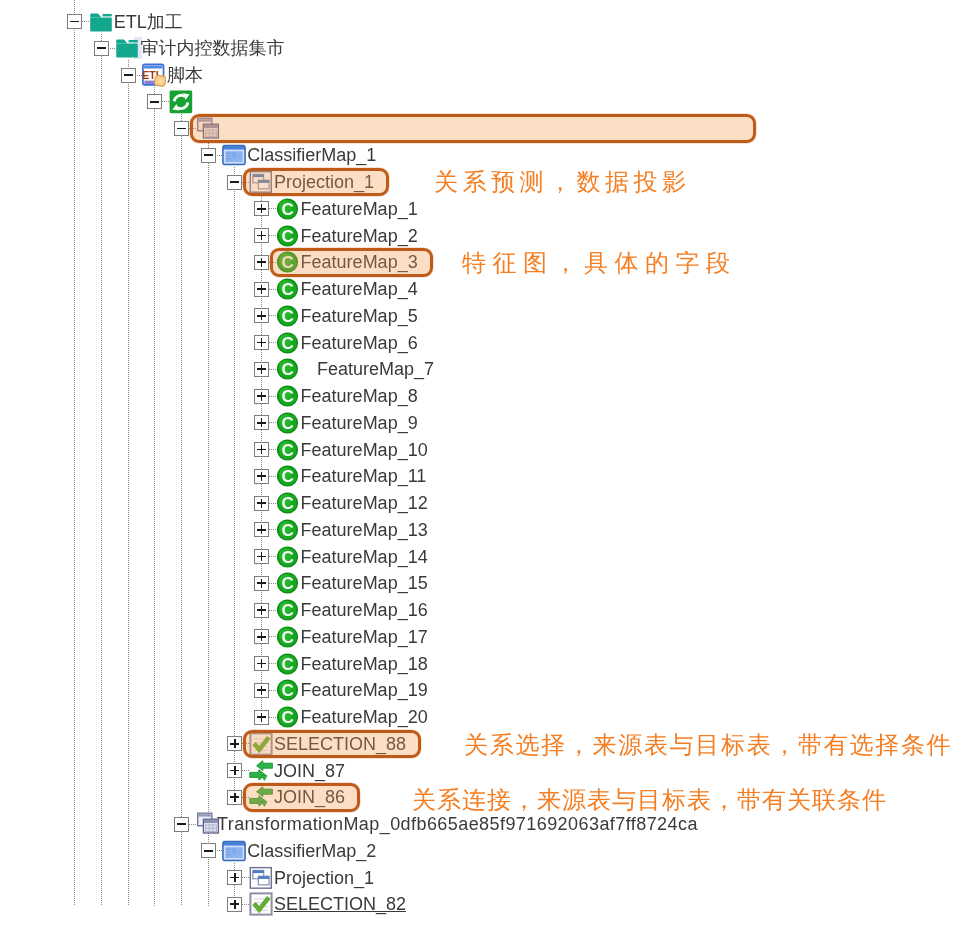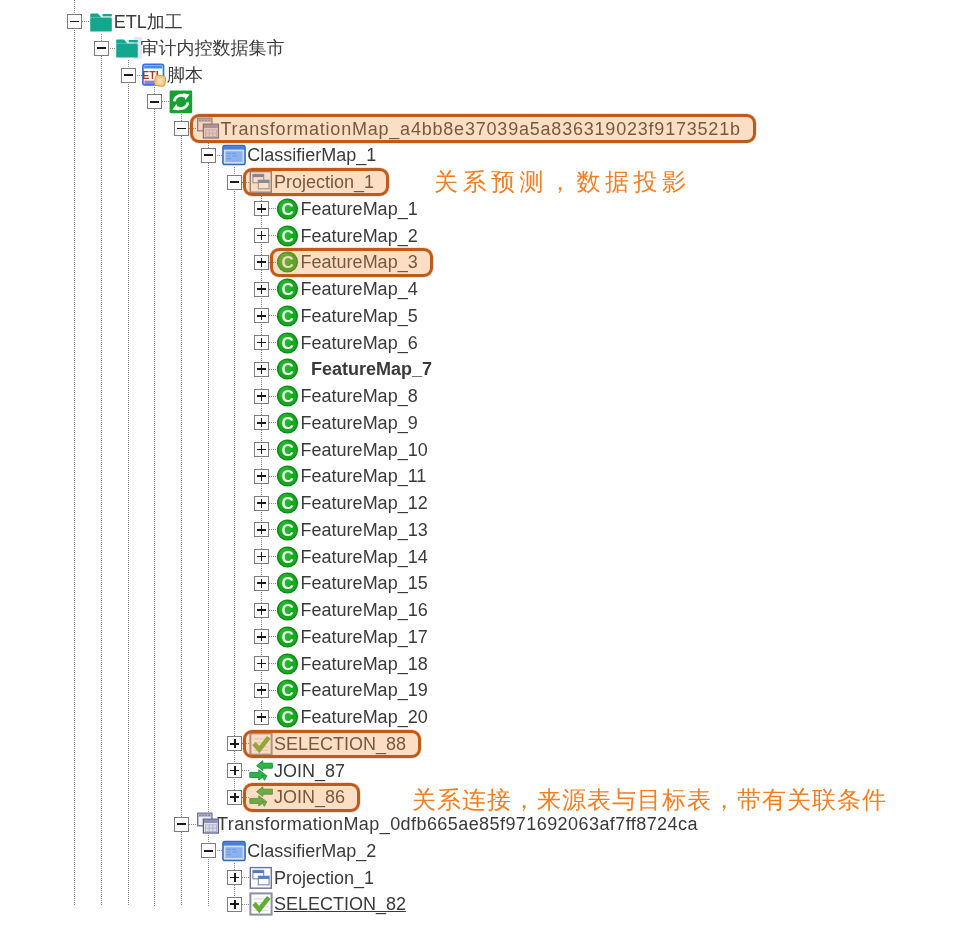--- a/index.html
+++ b/index.html
@@ -93,21 +93,20 @@
       <svg width="24" height="24" viewBox="0 0 24 24">
     <rect x="1.7" y="1.2" width="14.2" height="12.6" fill="#f0f1f7" stroke="#6c6c92" stroke-width="1.3"></rect>
     <rect x="2.3" y="1.8" width="13" height="3" fill="#a9aecb"></rect>
     <path d="M3 3.3 h2 M6 3.3 h2 M9 3.3 h2 M12 3.3 h2" stroke="#8287ae" stroke-width="1.2"></path>
     <rect x="7.4" y="7.2" width="15" height="13.8" fill="#e9eaf3" stroke="#5d5d85" stroke-width="1.3"></rect>
     <rect x="8" y="7.8" width="13.8" height="3.3" fill="#8c90b6"></rect>
     <rect x="9.6" y="12.8" width="11" height="6.8" fill="#dcdeeb" stroke="#a7abc8" stroke-width="0.8"></rect>
     <path d="M9.6 16.2 h11 M13.2 12.8 v6.8 M16.8 12.8 v6.8" stroke="#a7abc8" stroke-width="0.8"></path>
       </svg>
     </div>
-    <span class="nodelabel" style="left: 172.5px; top: 116.5px; letter-spacing: 0.79px;">TransformationMap_a4bb8e37039a5a836319023f9173521b</span>
     <div class="hstub" style="left: 167.2px; top: 154.75px; width: 8px;"></div>
     <div class="expander" style="left: 152.7px; top: 147.75px;">
       <div class="h"></div>
     </div>
     <div class="nodeicon" style="left: 174.2px; top: 143.25px;">
       <svg width="24" height="24" viewBox="0 0 24 24">
     <rect x="0.8" y="2.2" width="22.4" height="19.6" rx="2.4" fill="#4a80d8" stroke="#2d5ca8" stroke-width="1.1"></rect>
     <rect x="2.6" y="7.4" width="18.8" height="12.4" fill="#8ab2ee" stroke="#cfe0fa" stroke-width="1.6"></rect>
     <path d="M4.8 10.4 h4 M4.8 13 h3 M4.8 15.6 h4 M10.4 10.4 h3 M10.4 13 h4" stroke="#6f9de4" stroke-width="1.1"></path>
       </svg>
@@ -163,20 +162,21 @@
     </div>
     <div class="nodeicon" style="left: 227.6px; top: 250.25px;">
       <svg width="24" height="24" viewBox="0 0 24 24">
     <circle cx="11.5" cy="12" r="10.6" fill="#0d8c16"></circle>
     <circle cx="11.5" cy="12" r="9.2" fill="#17a822"></circle>
     <circle cx="9.3" cy="9.3" r="6.2" fill="#2fc437" opacity="0.5"></circle>
     <text x="11.7" y="18.2" text-anchor="middle" font-size="17" font-weight="bold" fill="#f2f8f0" font-family="Liberation Sans,sans-serif">C</text>
       </svg>
     </div>
     <span class="nodelabel" style="left: 252.6px; top: 250.25px;">FeatureMap_3</span>
+    <span class="anno" style="left: 414px; top: 250px; letter-spacing: 6.5px;">特征图，具体的字段</span>
     <div class="hstub" style="left: 220.6px; top: 288.5px; width: 8px;"></div>
     <div class="expander" style="left: 206.1px; top: 281.5px;">
       <div class="h"></div>
       <div class="v"></div>
     </div>
     <div class="nodeicon" style="left: 227.6px; top: 277px;">
       <svg width="24" height="24" viewBox="0 0 24 24">
     <circle cx="11.5" cy="12" r="10.6" fill="#0d8c16"></circle>
     <circle cx="11.5" cy="12" r="9.2" fill="#17a822"></circle>
     <circle cx="9.3" cy="9.3" r="6.2" fill="#2fc437" opacity="0.5"></circle>
@@ -218,21 +218,21 @@
       <div class="v"></div>
     </div>
     <div class="nodeicon" style="left: 227.6px; top: 357.25px;">
       <svg width="24" height="24" viewBox="0 0 24 24">
     <circle cx="11.5" cy="12" r="10.6" fill="#0d8c16"></circle>
     <circle cx="11.5" cy="12" r="9.2" fill="#17a822"></circle>
     <circle cx="9.3" cy="9.3" r="6.2" fill="#2fc437" opacity="0.5"></circle>
     <text x="11.7" y="18.2" text-anchor="middle" font-size="17" font-weight="bold" fill="#f2f8f0" font-family="Liberation Sans,sans-serif">C</text>
       </svg>
     </div>
-    <span class="nodelabel" style="left: 263px; top: 357.25px; font-weight: bold;">FeatureMap_7</span>
+    <span class="nodelabel" style="left: 269px; top: 357.25px;">FeatureMap_7</span>
     <div class="hstub" style="left: 220.6px; top: 395.5px; width: 8px;"></div>
     <div class="expander" style="left: 206.1px; top: 388.5px;">
       <div class="h"></div>
       <div class="v"></div>
     </div>
     <div class="nodeicon" style="left: 227.6px; top: 384px;">
       <svg width="24" height="24" viewBox="0 0 24 24">
     <circle cx="11.5" cy="12" r="10.6" fill="#0d8c16"></circle>
     <circle cx="11.5" cy="12" r="9.2" fill="#17a822"></circle>
     <circle cx="9.3" cy="9.3" r="6.2" fill="#2fc437" opacity="0.5"></circle>
@@ -414,20 +414,21 @@
       <div class="v"></div>
     </div>
     <div class="nodeicon" style="left: 200.9px; top: 731.75px;">
       <svg width="24" height="24" viewBox="0 0 24 24">
     <rect x="1.4" y="1.4" width="21.2" height="21.2" fill="#fdfdfe" stroke="#8e8ea2" stroke-width="2"></rect>
     <path d="M4.8 6.8 h14.4 M4.8 10.7 h14.4 M4.8 14.6 h14.4 M4.8 18.4 h14.4" stroke="#dcdce4" stroke-width="1.3"></path>
     <path d="M5 11.6 l5.2 6 L19.8 5.4" fill="none" stroke="#63ad33" stroke-width="4.6"></path>
       </svg>
     </div>
     <span class="nodelabel" style="left: 225.9px; top: 731.75px;">SELECTION_88</span>
+    <span class="anno" style="left: 416px; top: 732px; letter-spacing: 1.7px;">关系选择，来源表与目标表，带有选择条件</span>
     <div class="hstub" style="left: 193.9px; top: 770px; width: 8px;"></div>
     <div class="expander" style="left: 179.4px; top: 763px;">
       <div class="h"></div>
       <div class="v"></div>
     </div>
     <div class="nodeicon" style="left: 200.9px; top: 758.5px;">
       <svg width="24" height="24" viewBox="0 0 24 24">
     <path d="M23.4 4.2 H13.8 V1.8 L7.6 6.7 13.8 11.6 V9.2 H23.4 Z" fill="#2db34a" stroke="#169130" stroke-width="0.9"></path>
     <path d="M0.8 13.4 H9.8 V10.8 L16.6 15.9 9.8 21 V18.4 H0.8 Z" fill="#2db34a" stroke="#169130" stroke-width="0.9"></path>
     <path d="M12.6 16.4 l2.8 5 2.6-4.8 z" fill="#2db34a" stroke="#169130" stroke-width="0.7"></path>

